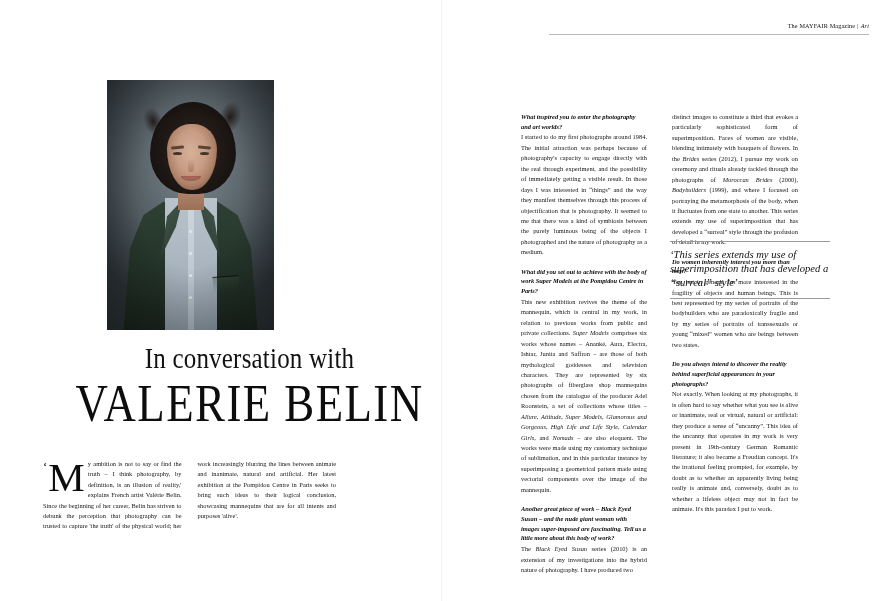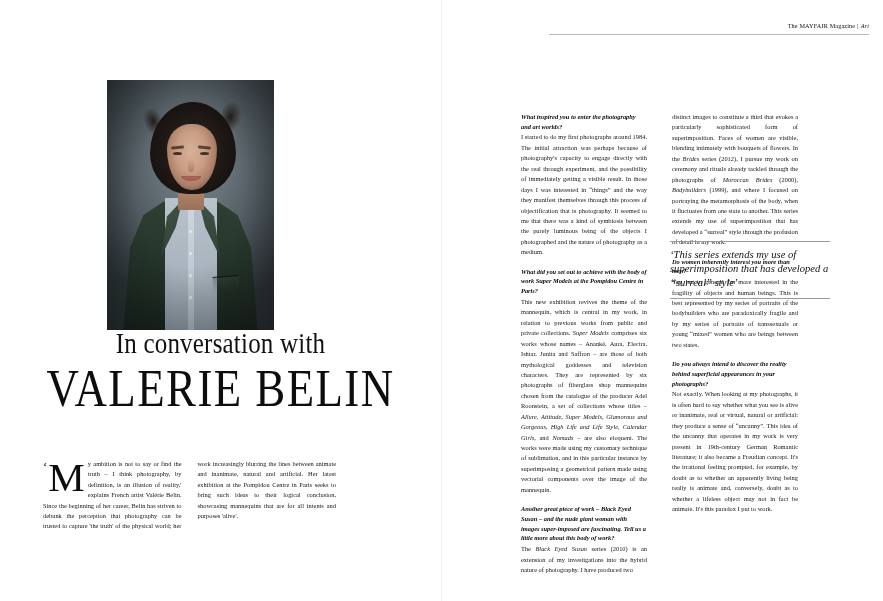--- a/index.html
+++ b/index.html
@@ -259,23 +259,24 @@
     height: 15px;
     border-top: 1.5px solid rgba(10,18,12,0.85);
     background: linear-gradient(180deg, rgba(60,82,66,0.35), rgba(30,44,34,0));
     transform: rotate(-4deg);
   }
 
   
   .headline-wrap {
     position: absolute;
     left: 0;
-    top: 333px;
+    top: 348px;
     width: 441px;
     text-align: center;
+    padding-left: 29px;
   }
   .headline-line1 {
     font-family: "Liberation Serif", serif;
     font-size: 25px;
     line-height: 1;
     letter-spacing: 0.2px;
     color: #121212;
     font-weight: 400;
     transform: scaleY(1.16);
     transform-origin: center bottom;

